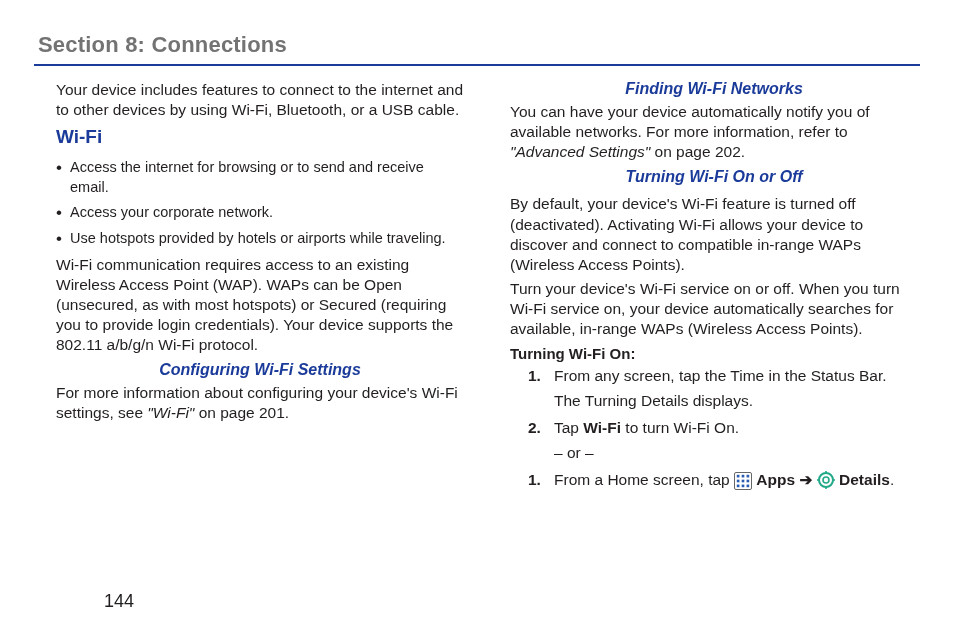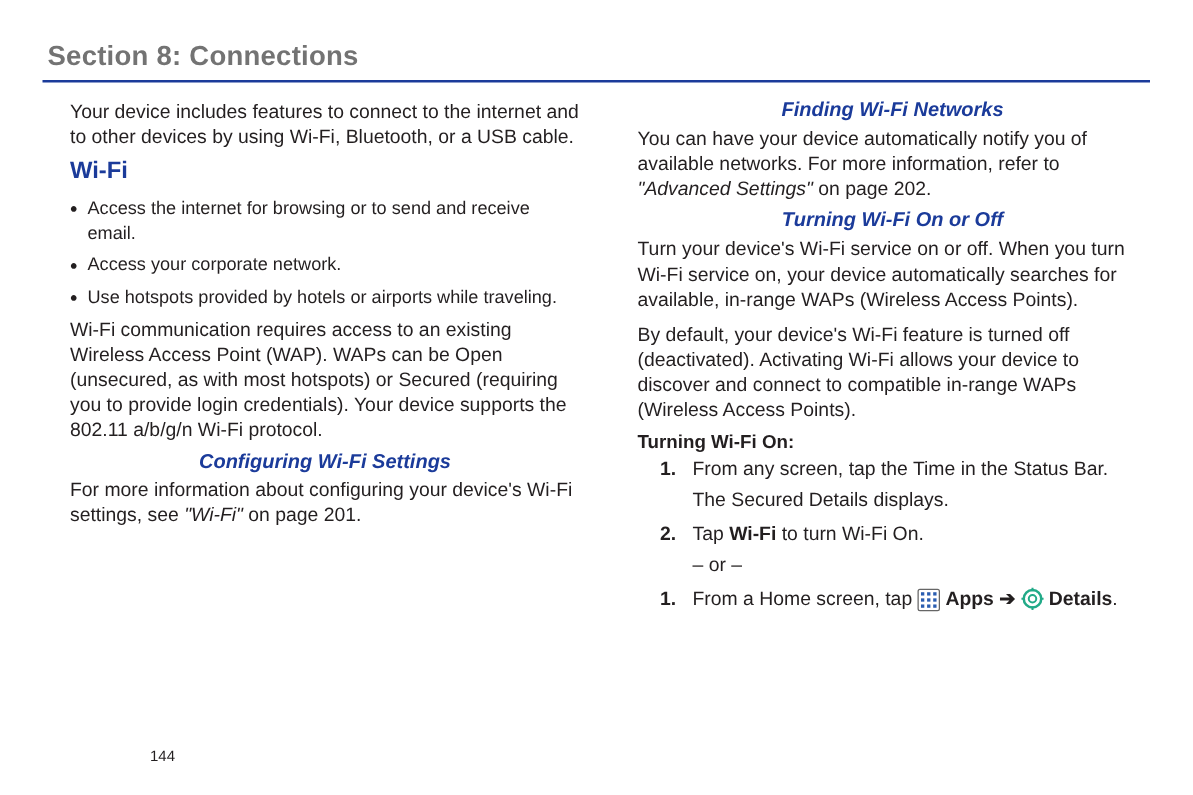--- a/index.html
+++ b/index.html
@@ -130,23 +130,22 @@
       border-radius: 2px;
       position: relative;
     }
     .apps-icon svg { width: 100%; height: 100%; }
     .settings-icon svg { width: 18px; height: 18px; }
     .arrow { font-weight: bold; }
     .page-num {
       position: absolute;
       bottom: 24px;
       left: 104px;
-      font-size: 12px;
-      font-family: "Arial Narrow", Arial, sans-serif;
-      margin-left: 16px;
+      font-size: 18px;
+      font-family: "Arial Narrow", Arial, sans-serif;
     }
     p, li, span { font-family: "Arial Narrow", "Helvetica Narrow", Arial, sans-serif; }
     .section-title, .h2, .h3 { font-family: Arial, Helvetica, sans-serif; }
   </style>
 </head>
 <body>
 
 <h1 class="section-title">Section 8: Connections</h1>
 <hr class="rule">
 
@@ -171,30 +170,30 @@
     </p>
   </div>
 
   <div class="col">
     <h3 class="h3" style="margin-top:0">Finding Wi-Fi Networks</h3>
     <p class="body-p">
       <span>You can have your device automatically notify you of available networks. For more information, refer to </span><span class="ref-italic">"Advanced Settings"</span><span>  on page 202.</span>
     </p>
 
     <h3 class="h3">Turning Wi-Fi On or Off</h3>
+    <p class="body-p" style="margin-top:8px">By default, your device's Wi-Fi feature is turned off (deactivated). Activating Wi-Fi allows your device to discover and connect to compatible in-range WAPs (Wireless Access Points).</p>
     <p class="body-p">Turn your device's Wi-Fi service on or off. When you turn Wi-Fi service on, your device automatically searches for available, in-range WAPs (Wireless Access Points).</p>
-    <p class="body-p" style="margin-top:8px">By default, your device's Wi-Fi feature is turned off (deactivated). Activating Wi-Fi allows your device to discover and connect to compatible in-range WAPs (Wireless Access Points).</p>
 
     <h4 class="h4">Turning Wi-Fi On:</h4>
 
     <ol class="step-list">
       <li>
         <span class="step-num">1.</span>
         <span>From any screen, tap the Time in the Status Bar.</span>
-        <div class="step-sub">The Secured Details displays.</div>
+        <div class="step-sub">The Turning Details displays.</div>
       </li>
       <li>
         <span class="step-num">2.</span>
         <span>Tap </span><span class="bold-run">Wi-Fi</span><span> to turn Wi-Fi On.</span>
         <div class="or-line">– or –</div>
       </li>
     </ol>
 
     <ol class="step-list">
       <li>

